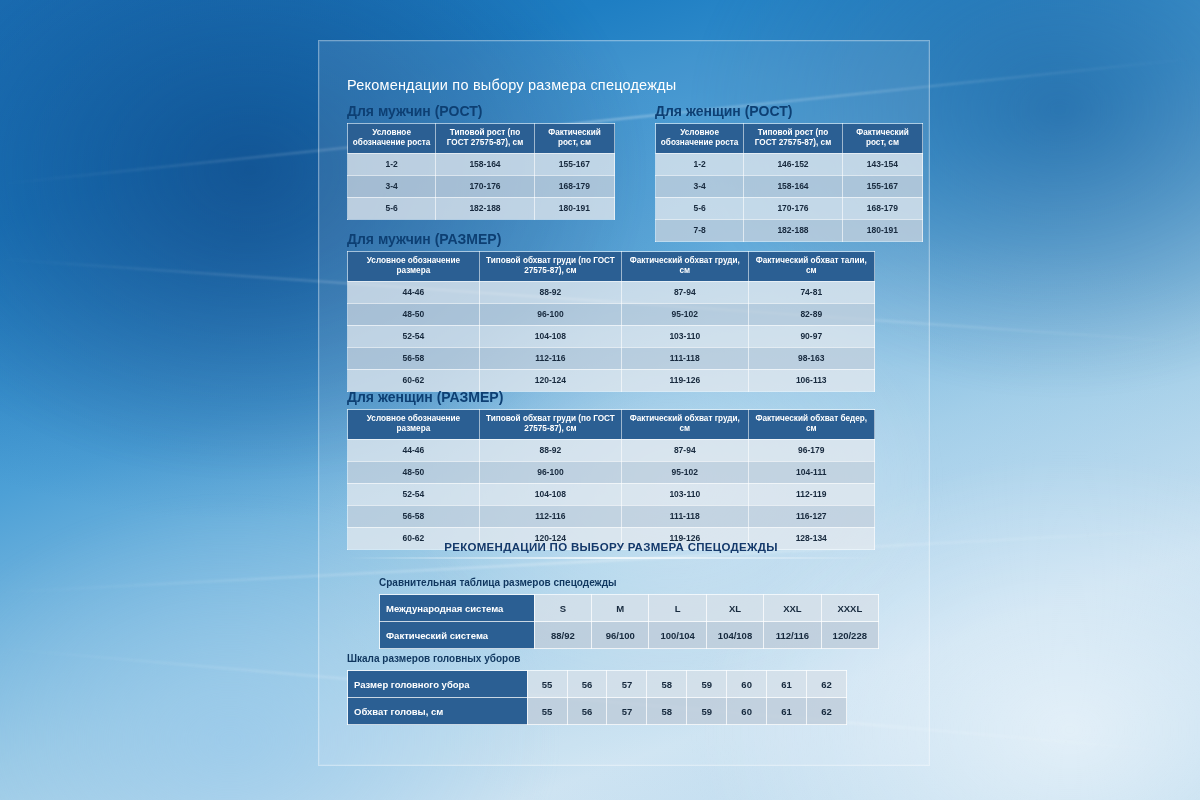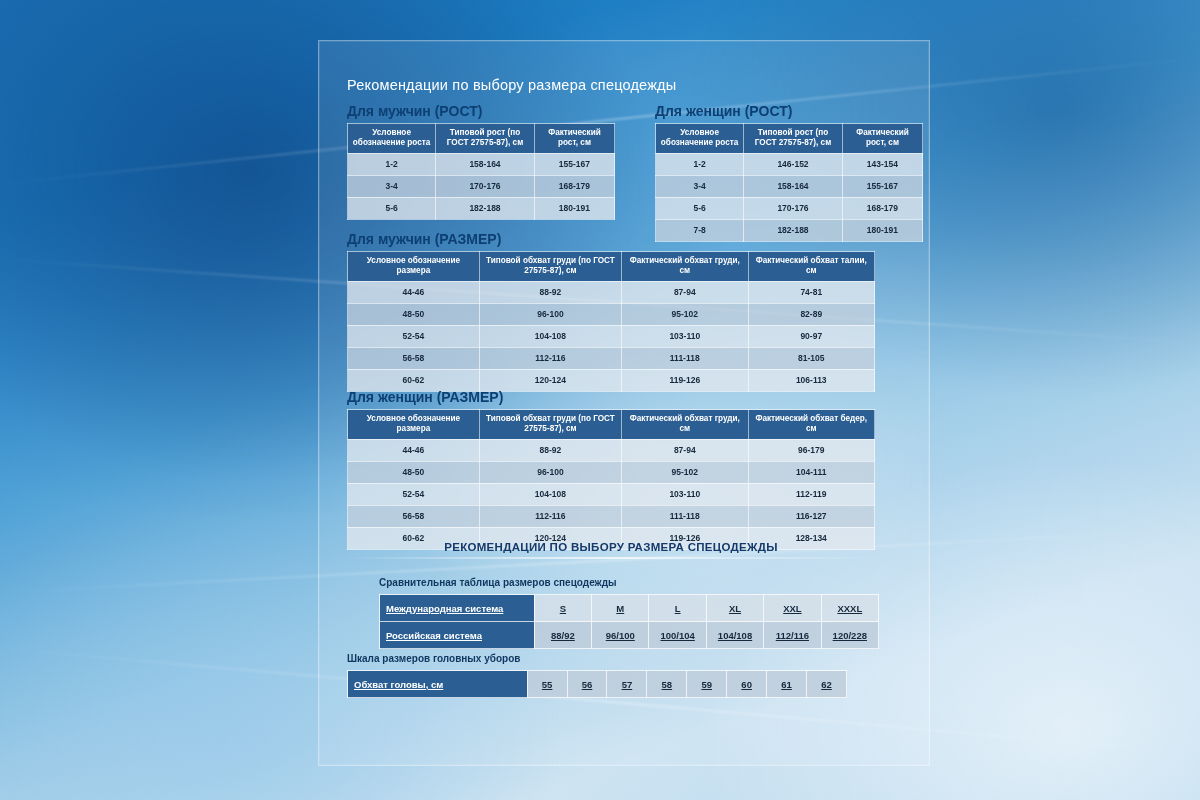--- a/index.html
+++ b/index.html
@@ -138,21 +138,20 @@
     color: #10375f;
     margin-bottom: 6px;
   }
 
   
   table.rowlabel { width: 100%; }
   table.rowlabel td {
     border: 1px solid rgba(255,255,255,0.75);
     height: 20px;
     font-size: 9.5px;
-    text-decoration: underline;
   }
   table.rowlabel td.lbl {
     background: #2b5f93;
     color: #ffffff;
     text-align: left;
     font-weight: bold;
     padding-left: 6px;
   }
   table.rowlabel td.val {
     background: rgba(214,224,233,0.80);
@@ -287,21 +286,21 @@
           <tr>
             <td>52-54</td>
             <td>104-108</td>
             <td>103-110</td>
             <td>90-97</td>
           </tr>
           <tr>
             <td>56-58</td>
             <td>112-116</td>
             <td>111-118</td>
-            <td>81-105</td>
+            <td>98-163</td>
           </tr>
           <tr>
             <td>60-62</td>
             <td>120-124</td>
             <td>119-126</td>
             <td>106-113</td>
           </tr>
         </tbody>
       </table>
     </div>
@@ -377,21 +376,21 @@
           <tr>
             <td class="lbl">Международная система</td>
             <td class="val">S</td>
             <td class="val">M</td>
             <td class="val">L</td>
             <td class="val">XL</td>
             <td class="val">XXL</td>
             <td class="val">XXXL</td>
           </tr>
           <tr class="alt">
-            <td class="lbl">Российская система</td>
+            <td class="lbl">Фактический система</td>
             <td class="val">88/92</td>
             <td class="val">96/100</td>
             <td class="val">100/104</td>
             <td class="val">104/108</td>
             <td class="val">112/116</td>
             <td class="val">120/228</td>
           </tr>
         </tbody>
       </table>
     </div>
@@ -404,20 +403,31 @@
             <col style="width:8%">
             <col style="width:8%">
             <col style="width:8%">
             <col style="width:8%">
             <col style="width:8%">
             <col style="width:8%">
             <col style="width:8%">
             <col style="width:8%">
           </colgroup>
         <tbody>
+          <tr>
+            <td class="lbl">Размер головного убора</td>
+            <td class="val">55</td>
+            <td class="val">56</td>
+            <td class="val">57</td>
+            <td class="val">58</td>
+            <td class="val">59</td>
+            <td class="val">60</td>
+            <td class="val">61</td>
+            <td class="val">62</td>
+          </tr>
           <tr class="alt">
             <td class="lbl">Обхват головы, см</td>
             <td class="val">55</td>
             <td class="val">56</td>
             <td class="val">57</td>
             <td class="val">58</td>
             <td class="val">59</td>
             <td class="val">60</td>
             <td class="val">61</td>
             <td class="val">62</td>

